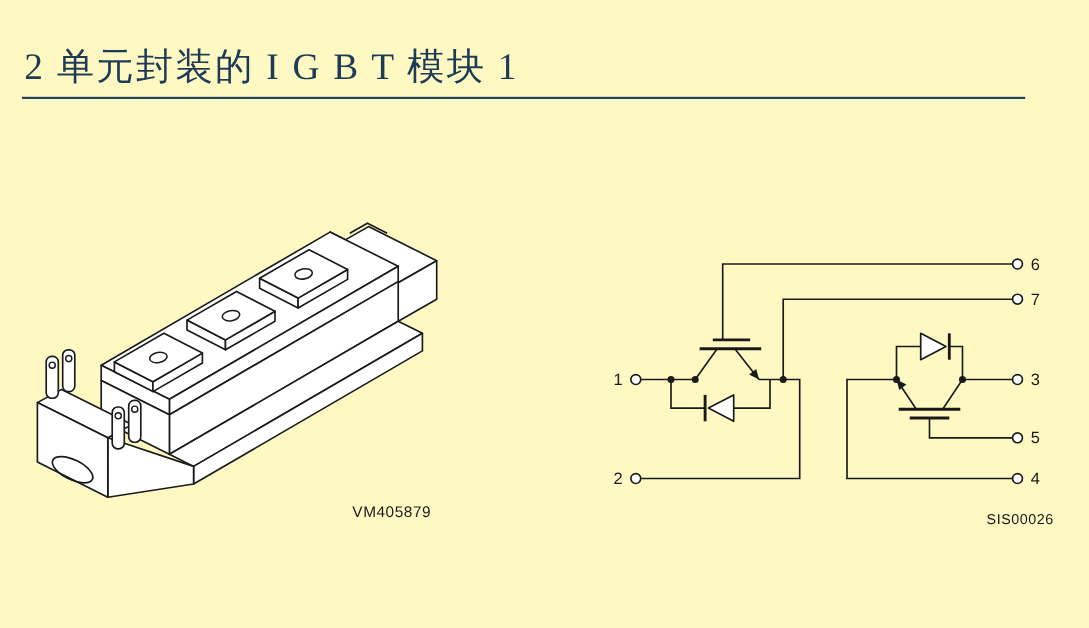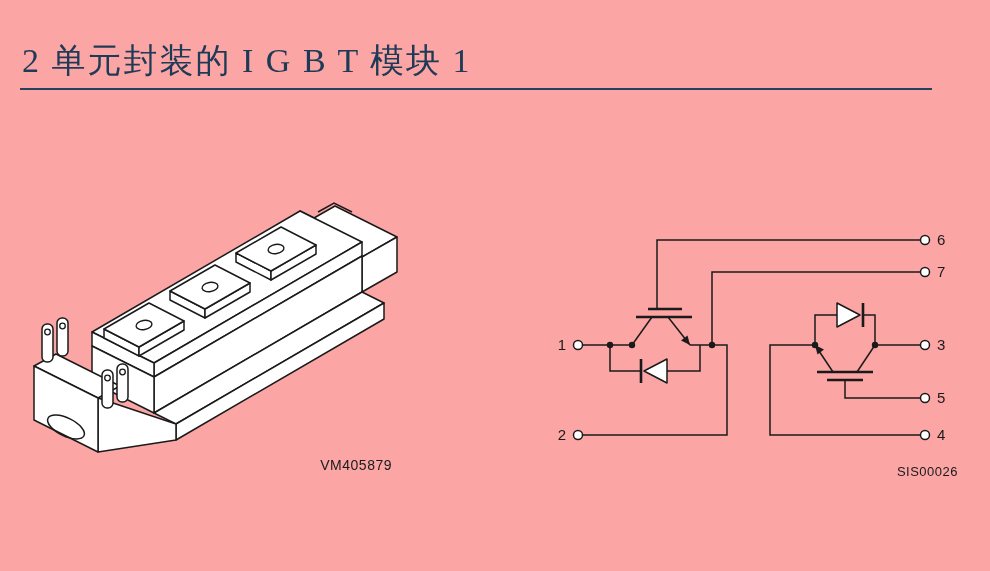--- a/index.html
+++ b/index.html
@@ -1,19 +1,19 @@
 <!DOCTYPE html>
 <html><head>
 <meta charset="utf-8">
 <style>
   html,body{margin:0;padding:0;background:#ffffff;}
   #page{
     position:relative;
     width:990px;height:571px;
-    background:#fca5a5;
+    background:#fef9c3;
     overflow:hidden;
     font-family:"Liberation Sans","DejaVu Sans",sans-serif;
   }
   .title{
     position:absolute;left:22px;top:38px;
     font-family:"Liberation Serif","DejaVu Serif",serif;
     font-size:34px;
     letter-spacing:2px;
     color:#1d3a56;
     white-space:nowrap;

